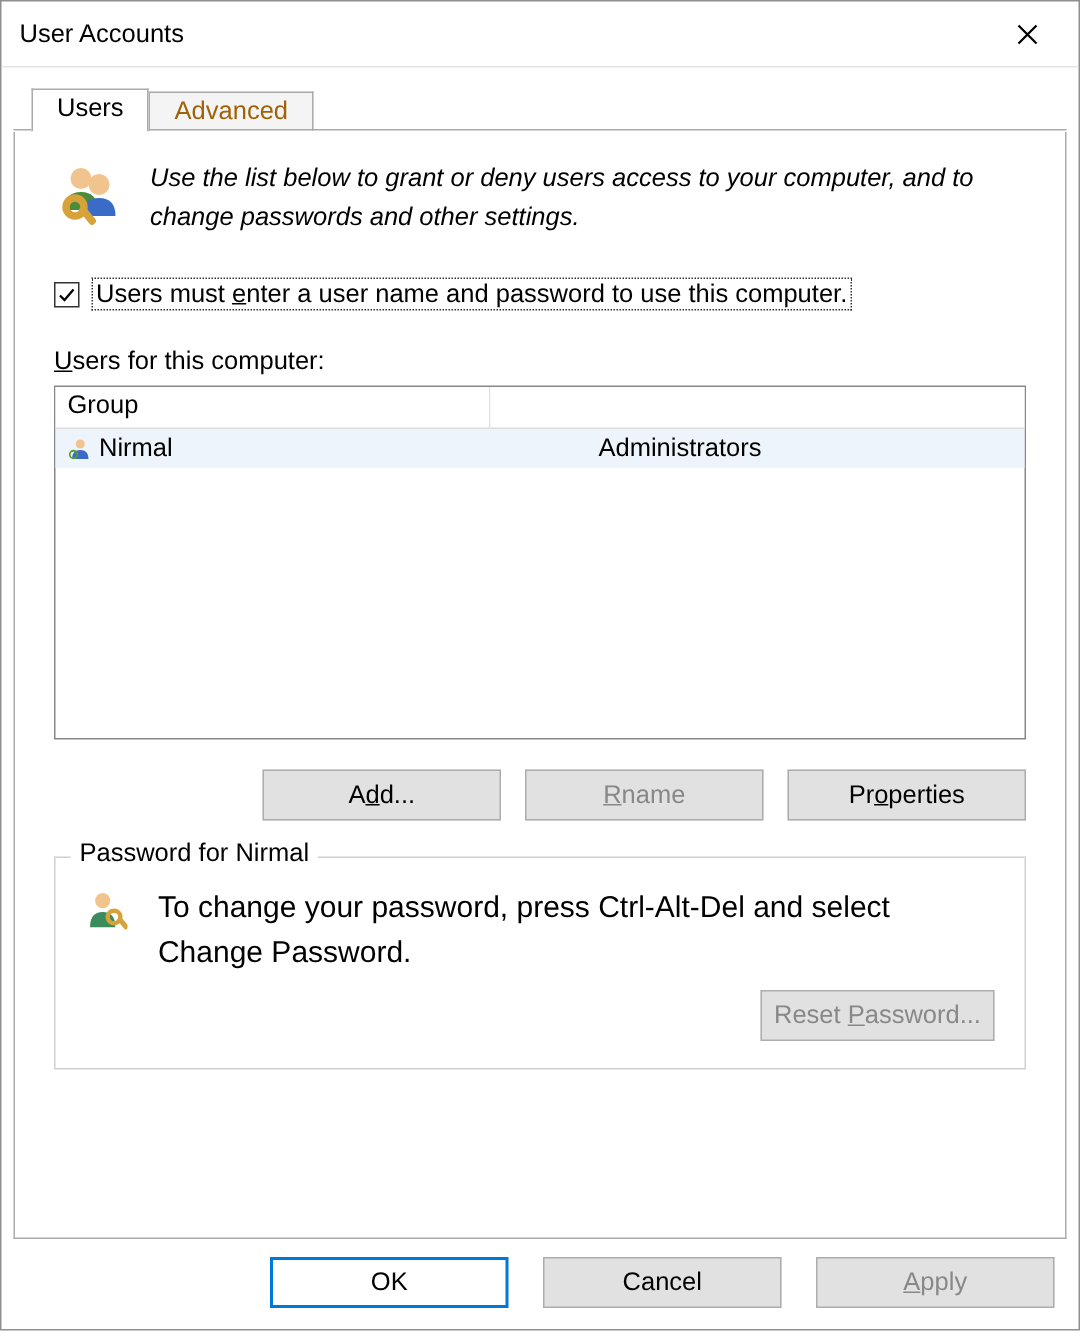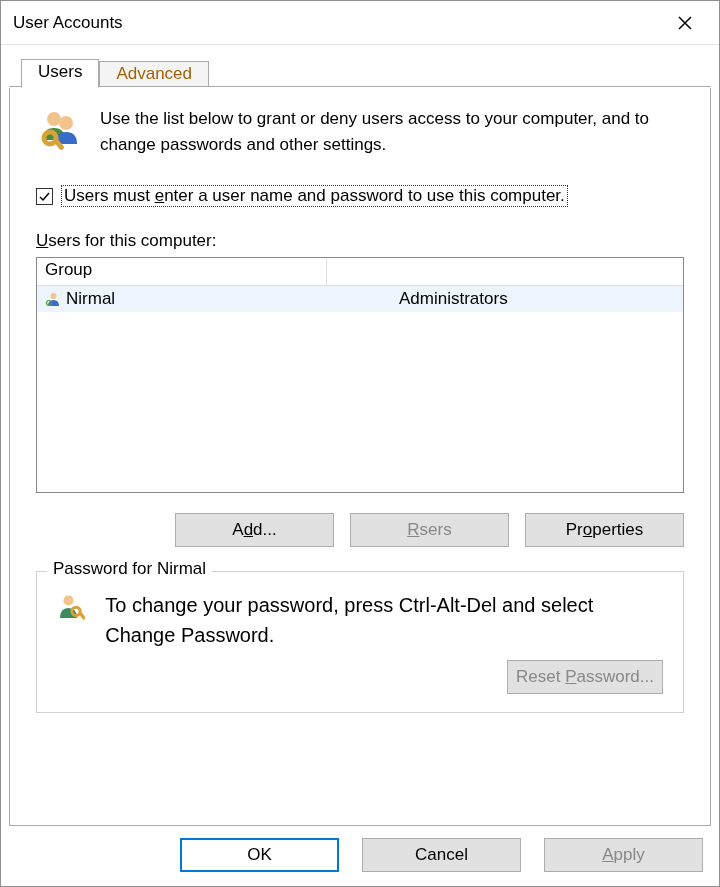--- a/index.html
+++ b/index.html
@@ -81,20 +81,21 @@
       flex: 1;
       padding: 18px 26px 18px 26px;
       position: relative;
     }
 
     .intro-row {
       display: flex;
       align-items: flex-start;
       gap: 16px;
       margin-bottom: 28px;
+      font-style: italic;
     }
     .intro-text {
       font-size: 17px;
       color: #000;
       line-height: 1.5;
     }
     .users-icon { flex-shrink: 0; }
 
     .checkbox-row {
       display: flex;
@@ -282,21 +283,21 @@
           <circle cx="4" cy="12" r="2.5" fill="none" stroke="#5aa02c" stroke-width="1.2"></circle>
         </svg>
         <span>Nirmal</span>
       </div>
       <div class="tr-cell c2">Administrators</div>
     </div>
   </div>
 
   <div class="user-buttons">
     <button class="btn"><span>A</span><span class="btn-underline">d</span><span>d...</span></button>
-    <button class="btn" disabled=""><span class="btn-underline">R</span><span>sers</span></button>
+    <button class="btn" disabled=""><span class="btn-underline">R</span><span>name</span></button>
     <button class="btn"><span>Pr</span><span class="btn-underline">o</span><span>perties</span></button>
   </div>
 
   <div class="fieldset">
     <div class="fieldset-legend">Password for Nirmal</div>
     <div class="pw-row">
       <svg width="36" height="36" viewBox="0 0 36 36">
         <circle cx="16" cy="9" r="6" fill="#f2c48d"></circle>
         <path d="M6 30 Q6 18 16 18 Q26 18 26 30 Z" fill="#3a8c5c"></path>
         <ellipse cx="25" cy="22" rx="5" ry="5" fill="none" stroke="#d8a23a" stroke-width="3.5"></ellipse>

